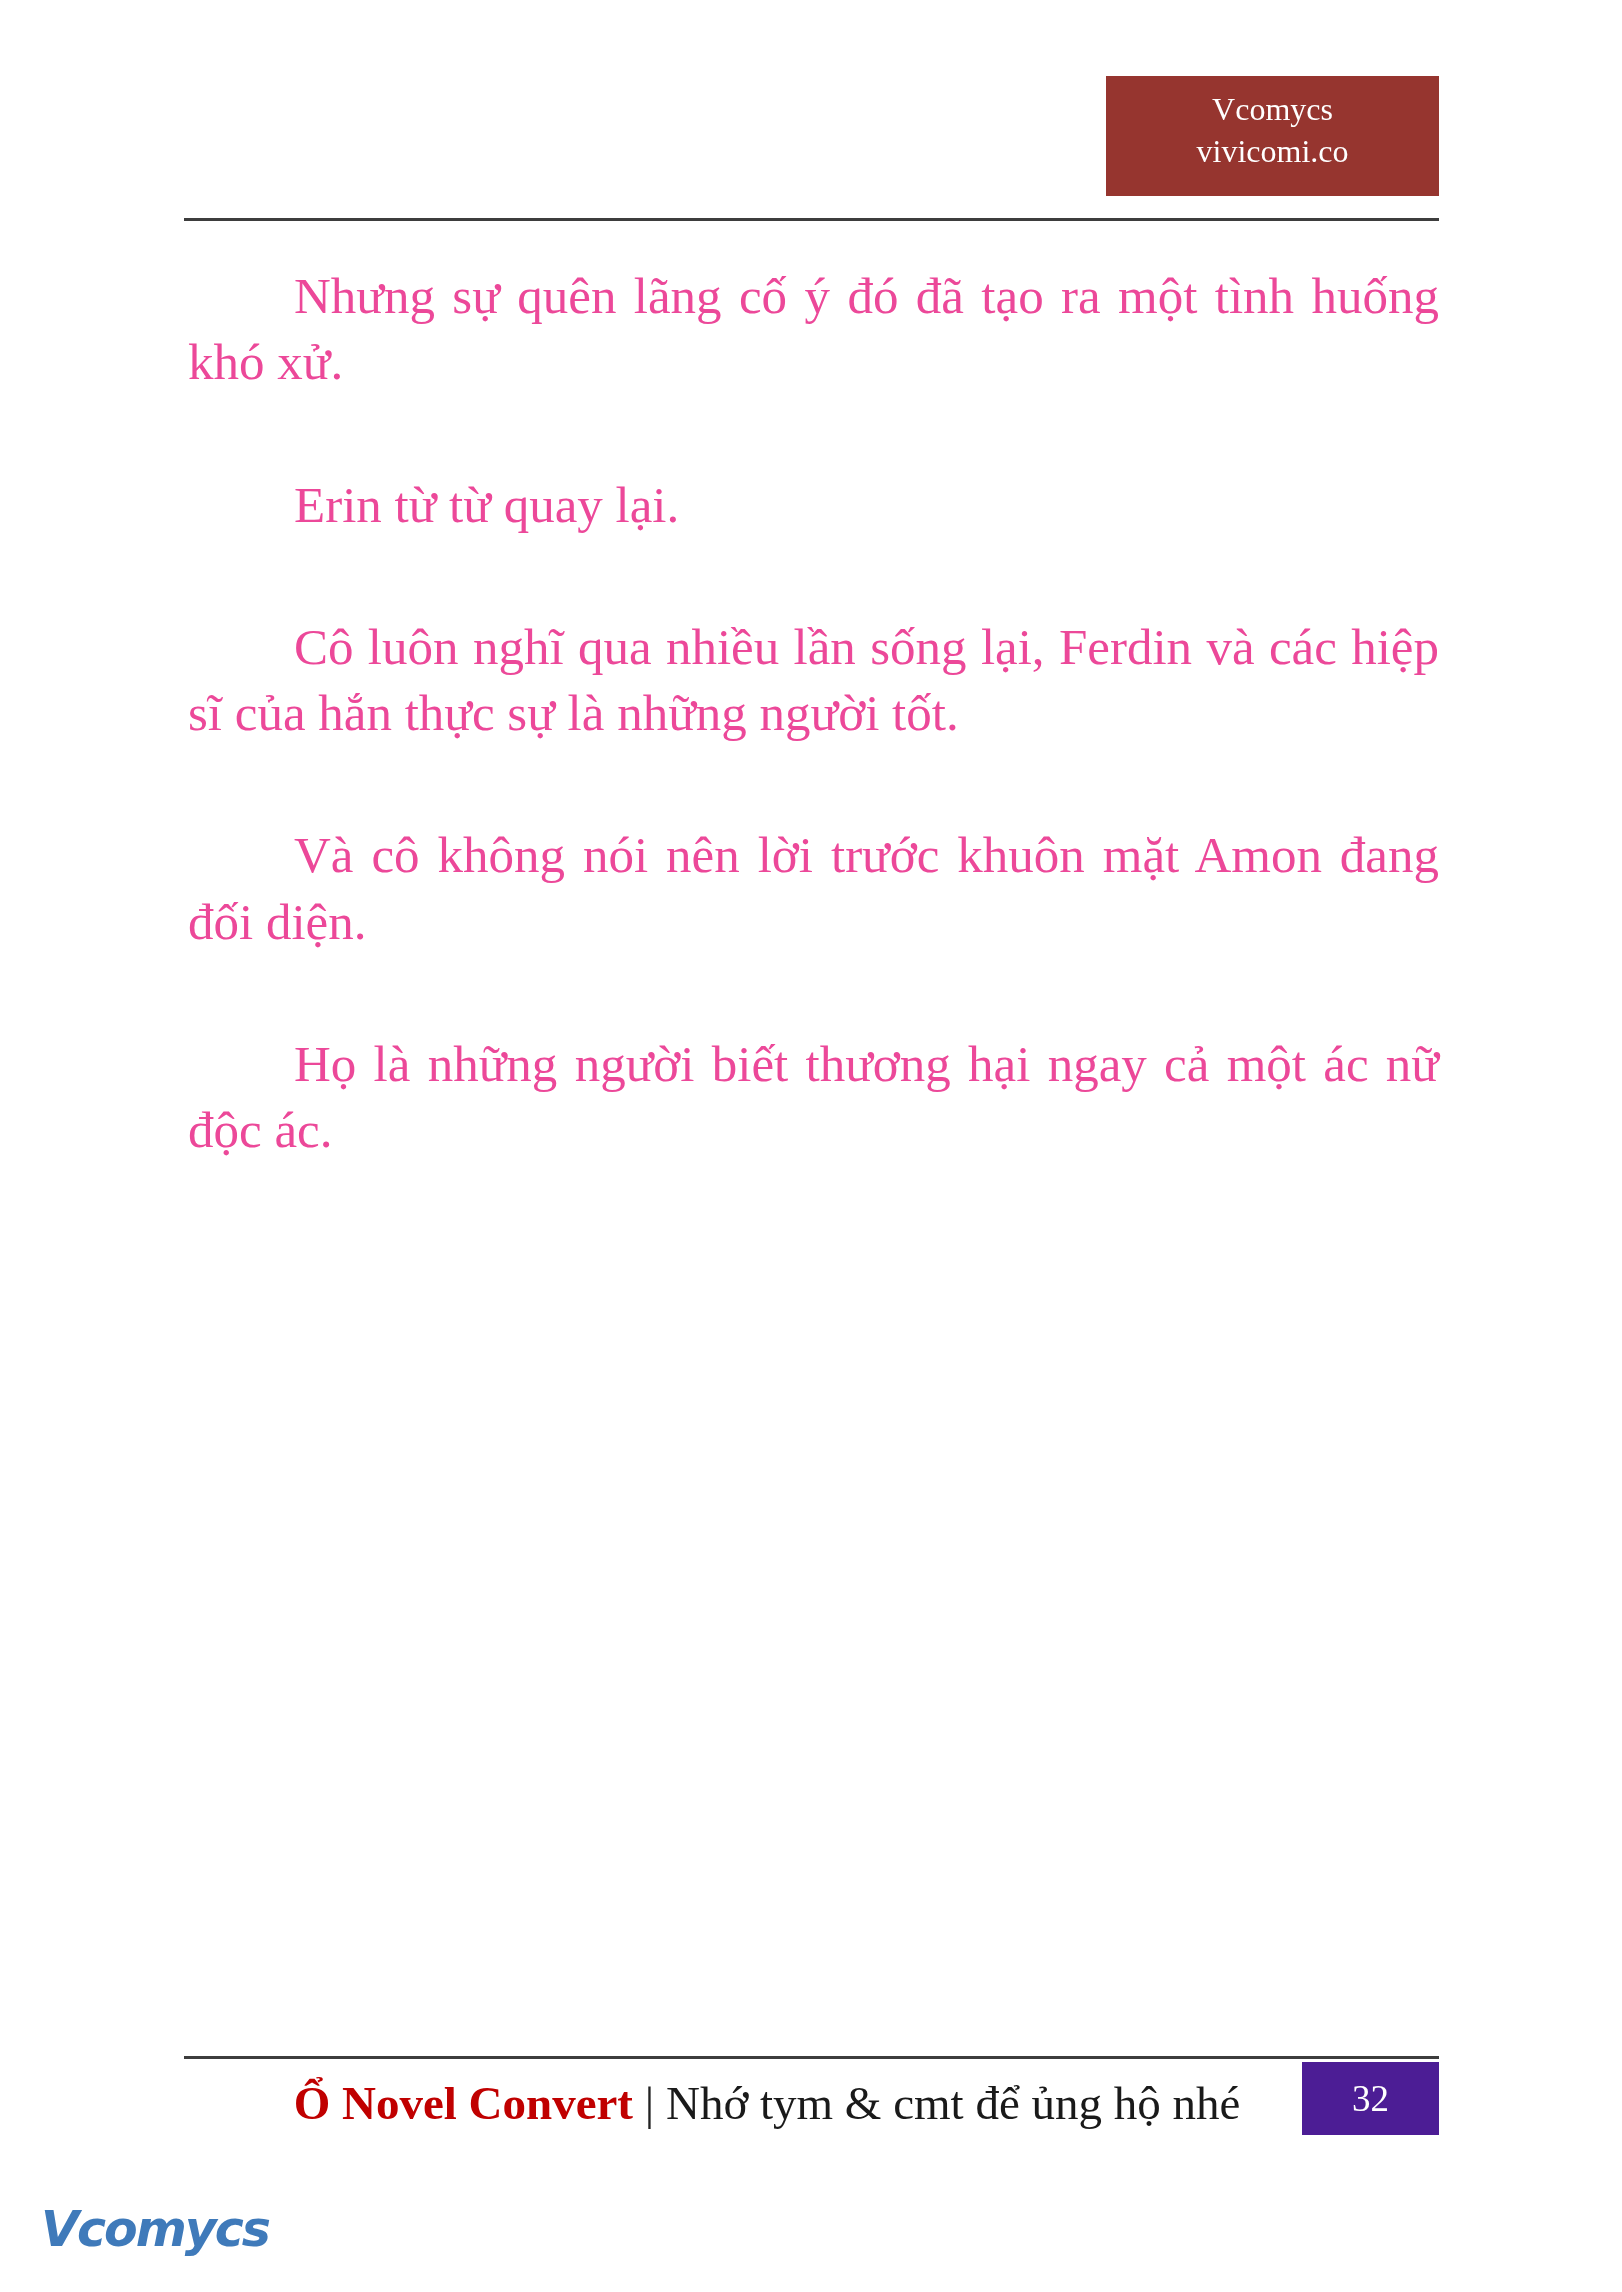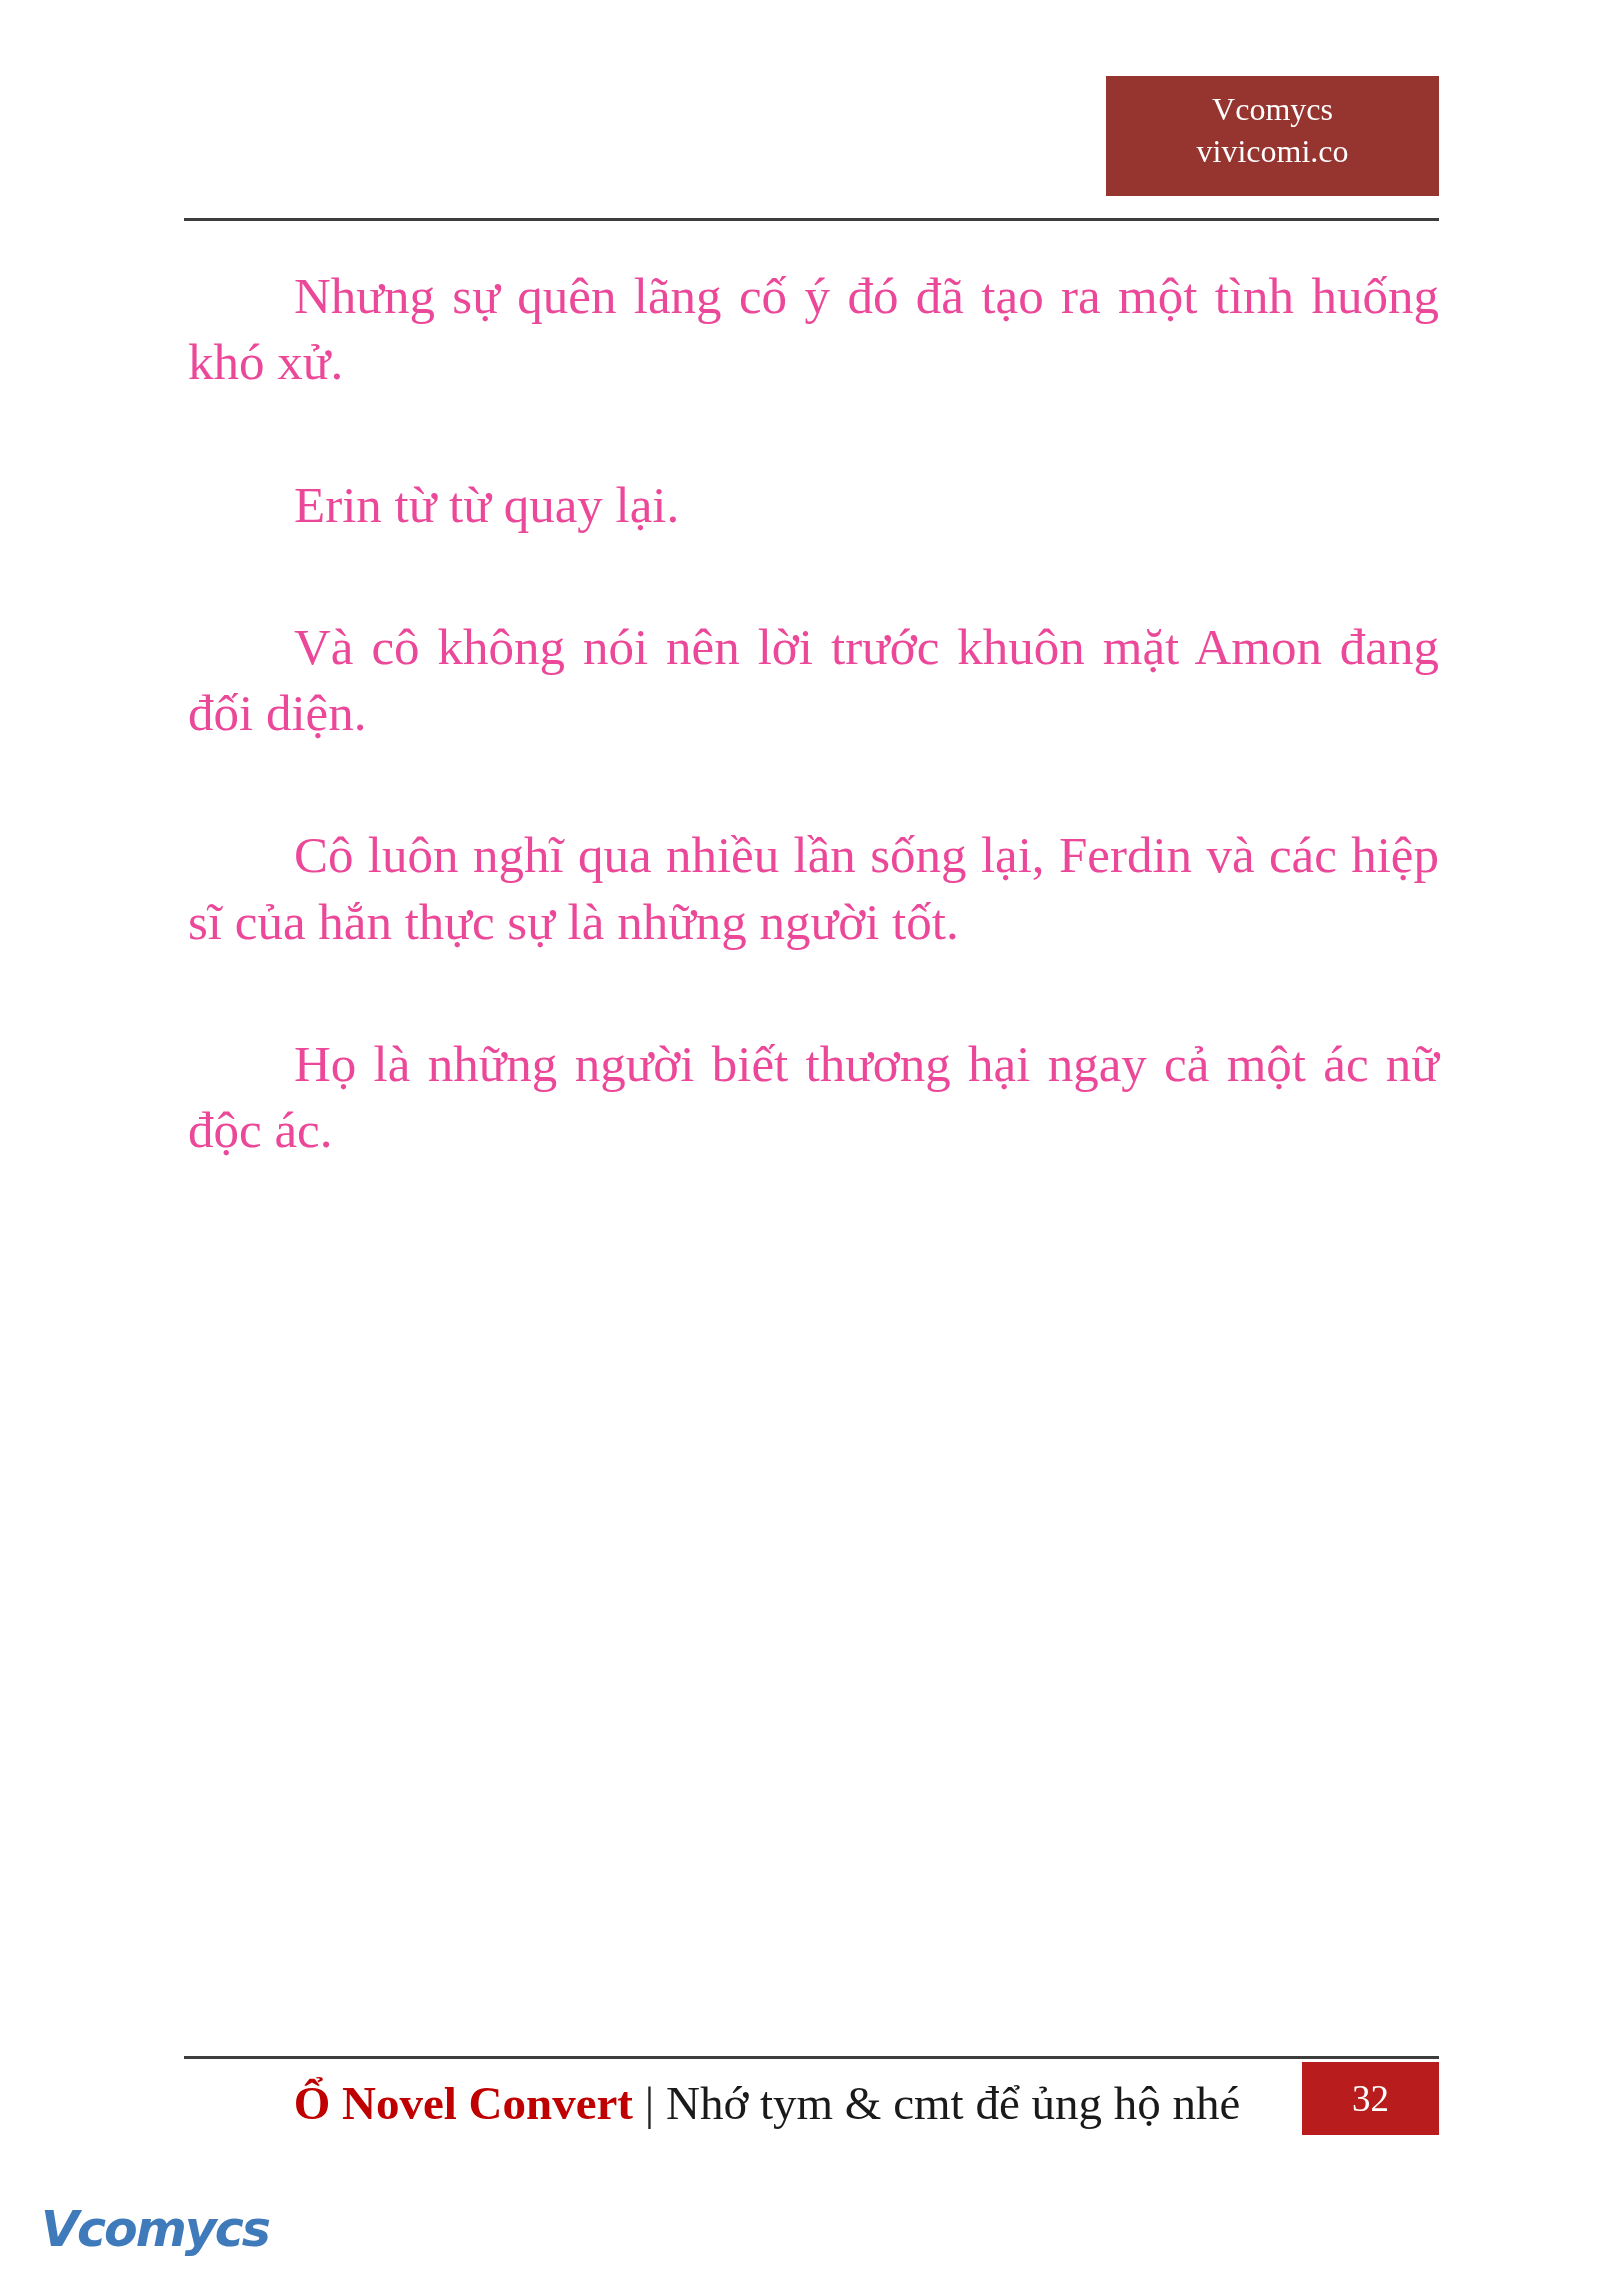--- a/index.html
+++ b/index.html
@@ -128,21 +128,21 @@
   }
   .footer-note {
     color: #1a1a1a;
   }
   .footer-page {
     position: absolute;
     right: 0;
     top: -5.9px;
     width: 137px;
     height: 73px;
-    background: #b91c1c;
+    background: #4c1d95;
     color: #ffffff;
     font-size: 37px;
     text-align: center;
     line-height: 73px;
   }
 
   
   .watermark {
     position: absolute;
     left: 41px;
@@ -170,22 +170,22 @@
     <div class="header-badge">
       <span>Vcomycs</span>
       <span>vivicomi.co</span>
     </div>
   </div>
   <div class="header-rule"></div>
 
   <div class="content">
     <p class="para">Nhưng sự quên lãng cố ý đó đã tạo ra một tình huống khó xử.</p>
     <p class="para">Erin từ từ quay lại.</p>
+    <p class="para">Cô luôn nghĩ qua nhiều lần sống lại, Ferdin và các hiệp sĩ của hắn thực sự là những người tốt.</p>
     <p class="para">Và cô không nói nên lời trước khuôn mặt Amon đang đối diện.</p>
-    <p class="para">Cô luôn nghĩ qua nhiều lần sống lại, Ferdin và các hiệp sĩ của hắn thực sự là những người tốt.</p>
     <p class="para last">Họ là những người biết thương hại ngay cả một ác nữ độc ác.</p>
   </div>
 
   <div class="footer-rule"></div>
   <div class="footer">
     <div class="footer-center">
       <span class="footer-brand">Ổ Novel Convert</span>
       <span class="footer-sep">|</span>
       <span class="footer-note">Nhớ tym &amp; cmt để ủng hộ nhé</span>
     </div>

